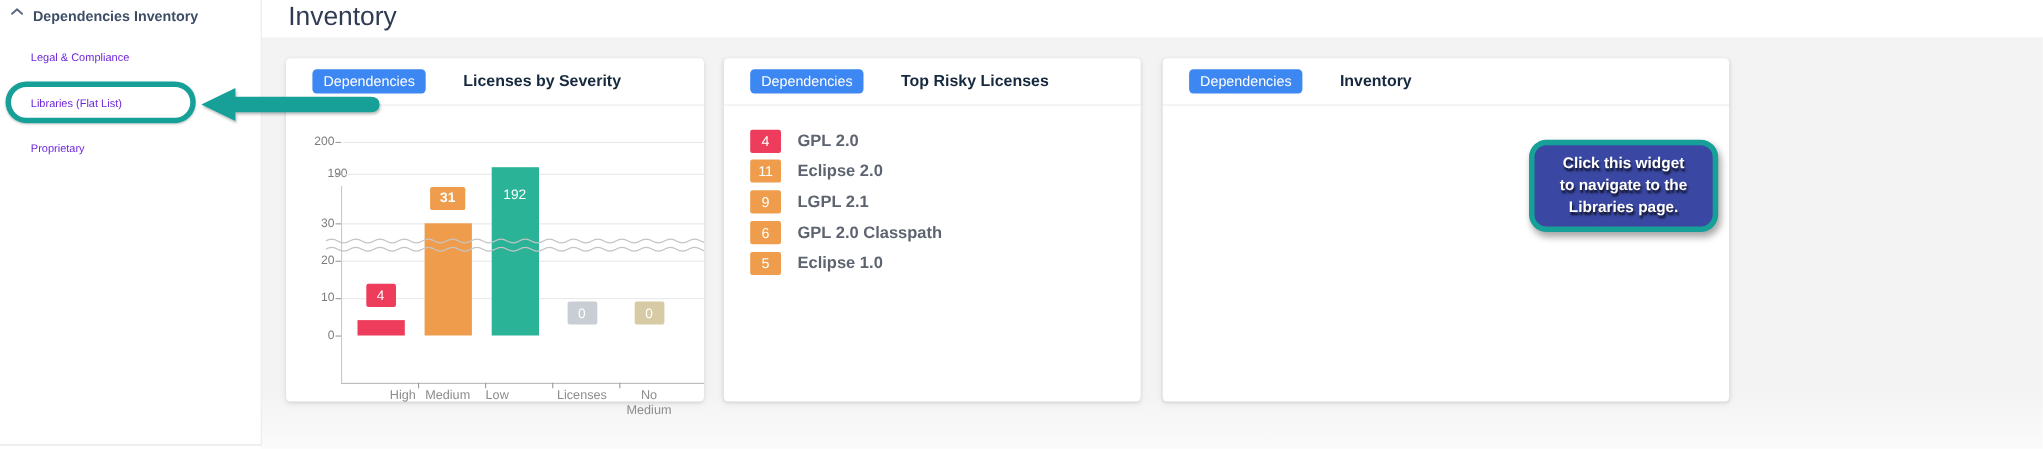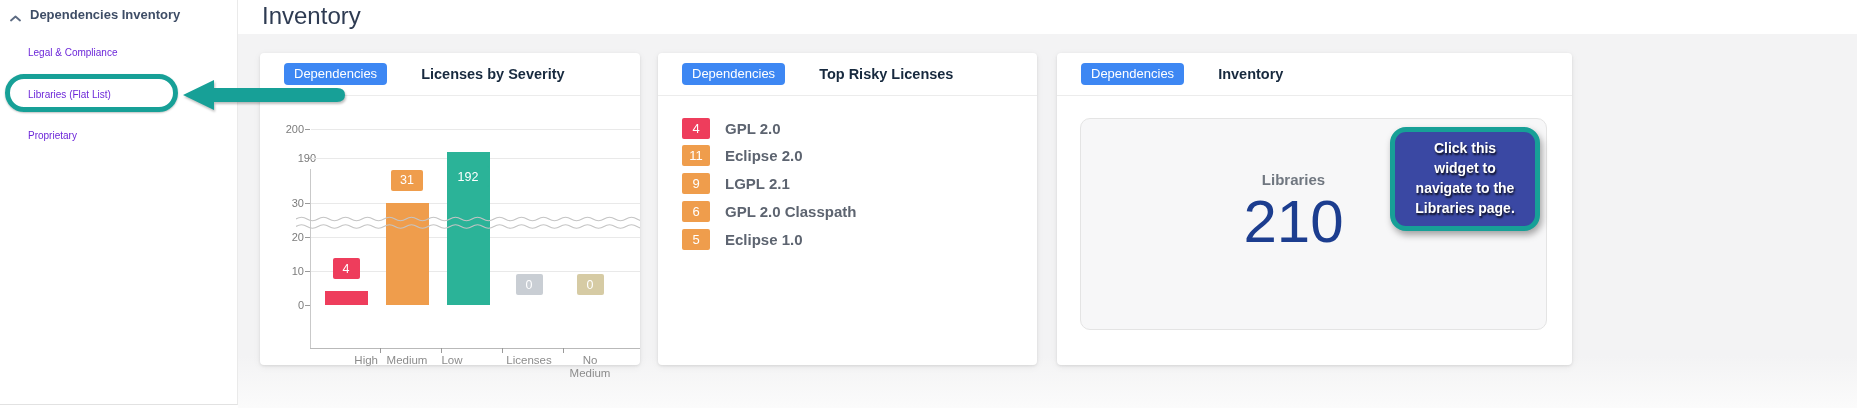--- a/index.html
+++ b/index.html
@@ -3,21 +3,21 @@
 <meta charset="utf-8">
 <style>
   * { margin:0; padding:0; box-sizing:border-box; }
   html,body { width:1857px; height:408px; background:#fff; overflow:hidden;
               font-family:"Liberation Sans", sans-serif; }
   .content-bg { position:absolute; left:238px; top:34px; right:0; bottom:0;
                 background:linear-gradient(#f3f3f4 0 86%, #fbfbfb); }
   
   .sidebar { position:absolute; left:0; top:0; width:238px; height:405px; background:#fff;
              border-right:1px solid #eaeaea; border-bottom:1px solid #e2e2e2; z-index:10; }
-  .side-header { position:absolute; left:10px; top:7px; display:flex; align-items:flex-end; gap:9px;
+  .side-header { position:absolute; left:10px; top:7px; display:flex; align-items:flex-start; gap:9px;
                  font-size:13px; font-weight:bold; color:#3e4d66; cursor:pointer; }
   .side-item { position:absolute; left:28px; font-size:10px; color:#6d28d9; cursor:pointer; }
   .annot-ellipse { position:absolute; left:5px; top:74px; width:173px; height:38px;
                    border:5px solid var(--teal); border-radius:20px; z-index:20;
                    box-shadow:0 1px 2px rgba(0,0,0,.25); }
   .annot-arrow { position:absolute; left:183px; top:77px; z-index:30;
                  filter:drop-shadow(1px 2px 1px rgba(0,0,0,.25)); }
   
   .page-title { position:absolute; left:262px; top:2px; font-size:24px; color:#2e3b52; z-index:5; }
   .card { position:absolute; top:53px; height:312px; background:#fff; border-radius:4px; z-index:5;
@@ -49,21 +49,21 @@
   .risk-count { width:28px; height:21px; border-radius:2px; color:#fff; font-size:13px;
                 display:flex; align-items:center; justify-content:center; }
   .risk-label { font-size:15px; font-weight:bold; color:#5d6470; white-space:nowrap; }
   
   .metric-panel { position:absolute; left:23px; top:65px; width:467px; height:212px;
                   background:#f7f7f8; border:1px solid #e4e4e4; border-radius:10px; cursor:pointer; }
   .metric-label { position:absolute; left:0; right:40px; top:52px; text-align:center;
                   font-size:15px; font-weight:bold; color:#707780; }
   .metric-value { position:absolute; left:0; right:40px; top:68px; text-align:center;
                   font-size:60px; color:var(--metric-blue); }
-  .widget-tooltip { position:absolute; left:333px; top:74px; width:150px;
+  .widget-tooltip { position:absolute; left:333px; top:74px; width:172px;
                     background:var(--tooltip-bg); border:5px solid var(--teal);
                     border-radius:16px; padding:7px 18px; text-align:center;
                     color:#fff; font-size:14px; font-weight:bold; line-height:1.42;
                     text-shadow:1px 2px 2px rgba(0,0,0,.85);
                     box-shadow:2px 4px 7px rgba(0,0,0,.35); z-index:6; }
 </style>
 </head>
 <body>
 
 <div class="content-bg"></div>
@@ -115,21 +115,21 @@
       <div class="y-axis"></div>
       <div class="x-axis"></div>
       <div class="xtickmark" style="left: 119.5px;"></div>
       <div class="xtickmark" style="left: 180.5px;"></div>
       <div class="xtickmark" style="left: 241.5px;"></div>
       <div class="xtickmark" style="left: 302.5px;"></div>
       <div class="bar" style="left: 64.5px; top: 195.4px; height: 13.6px; background: rgb(238, 61, 92);"></div>
       <div class="bar-label-box" style="left: 72.5px; top: 162.4px; width: 27px; background: rgb(238, 61, 92);">4</div>
       <div class="xcat-label" style="left: 54px; text-align: right;">High</div>
       <div class="bar" style="left: 125.5px; top: 106.719px; height: 102.281px; background: rgb(239, 157, 76);"></div>
-      <div class="bar-label-box" style="left: 131px; top: 73.7188px; width: 32px; background: rgb(239, 157, 76);">31</div>
+      <div class="bar-label-box" style="left: 131px; top: 73.7188px; width: 32px; background: rgb(239, 157, 76); font-weight: bold;">31</div>
       <div class="xcat-label" style="left: 115px;">Medium</div>
       <div class="bar" style="left: 186.5px; top: 56.2px; height: 152.8px; background: rgb(43, 179, 152);"></div>
       <div class="bar-label-box" style="left: 187.5px; top: 70.2px; width: 41px; background: rgb(43, 179, 152);">192</div>
       <div class="xcat-label" style="left: 160px;">Low</div>
       <div class="bar-label-box" style="left: 255.5px; top: 178px; width: 27px; background: rgb(201, 206, 212);">0</div>
       <div class="xcat-label" style="left: 237px;">Licenses</div>
       <div class="bar-label-box" style="left: 316.5px; top: 178px; width: 27px; background: rgb(214, 203, 164);">0</div>
       <div class="xcat-label" style="left: 305px; width: 50px;">No Medium</div>
       <svg width="344" height="20" class="squiggle">
         <path d="M0 5 q 5.5 -3.4, 11 0 q 5.5 3.4, 11 0 q 5.5 -3.4, 11 0 q 5.5 3.4, 11 0 q 5.5 -3.4, 11 0 q 5.5 3.4, 11 0 q 5.5 -3.4, 11 0 q 5.5 3.4, 11 0 q 5.5 -3.4, 11 0 q 5.5 3.4, 11 0 q 5.5 -3.4, 11 0 q 5.5 3.4, 11 0 q 5.5 -3.4, 11 0 q 5.5 3.4, 11 0 q 5.5 -3.4, 11 0 q 5.5 3.4, 11 0 q 5.5 -3.4, 11 0 q 5.5 3.4, 11 0 q 5.5 -3.4, 11 0 q 5.5 3.4, 11 0 q 5.5 -3.4, 11 0 q 5.5 3.4, 11 0 q 5.5 -3.4, 11 0 q 5.5 3.4, 11 0 q 5.5 -3.4, 11 0 q 5.5 3.4, 11 0 q 5.5 -3.4, 11 0 q 5.5 3.4, 11 0 q 5.5 -3.4, 11 0 q 5.5 3.4, 11 0 q 5.5 -3.4, 11 0 q 5.5 3.4, 11 0" fill="none" stroke="#c4c4c4" stroke-width="1.1"></path>
@@ -165,18 +165,14 @@
         <div class="risk-label">Eclipse 1.0</div>
       </div>
     </div>
 </section>
 
 <section class="card" id="card-inventory">
   <div class="card-header">
     <span class="badge">Dependencies</span>
     <span class="card-title">Inventory</span>
   </div>
-  <div class="metric-panel">
-    <div class="metric-label">Libraries</div>
-    <div class="metric-value">210</div>
-  </div>
   <div class="widget-tooltip">Click this widget to navigate to the Libraries page.</div>
 </section>
 
 </body></html>

